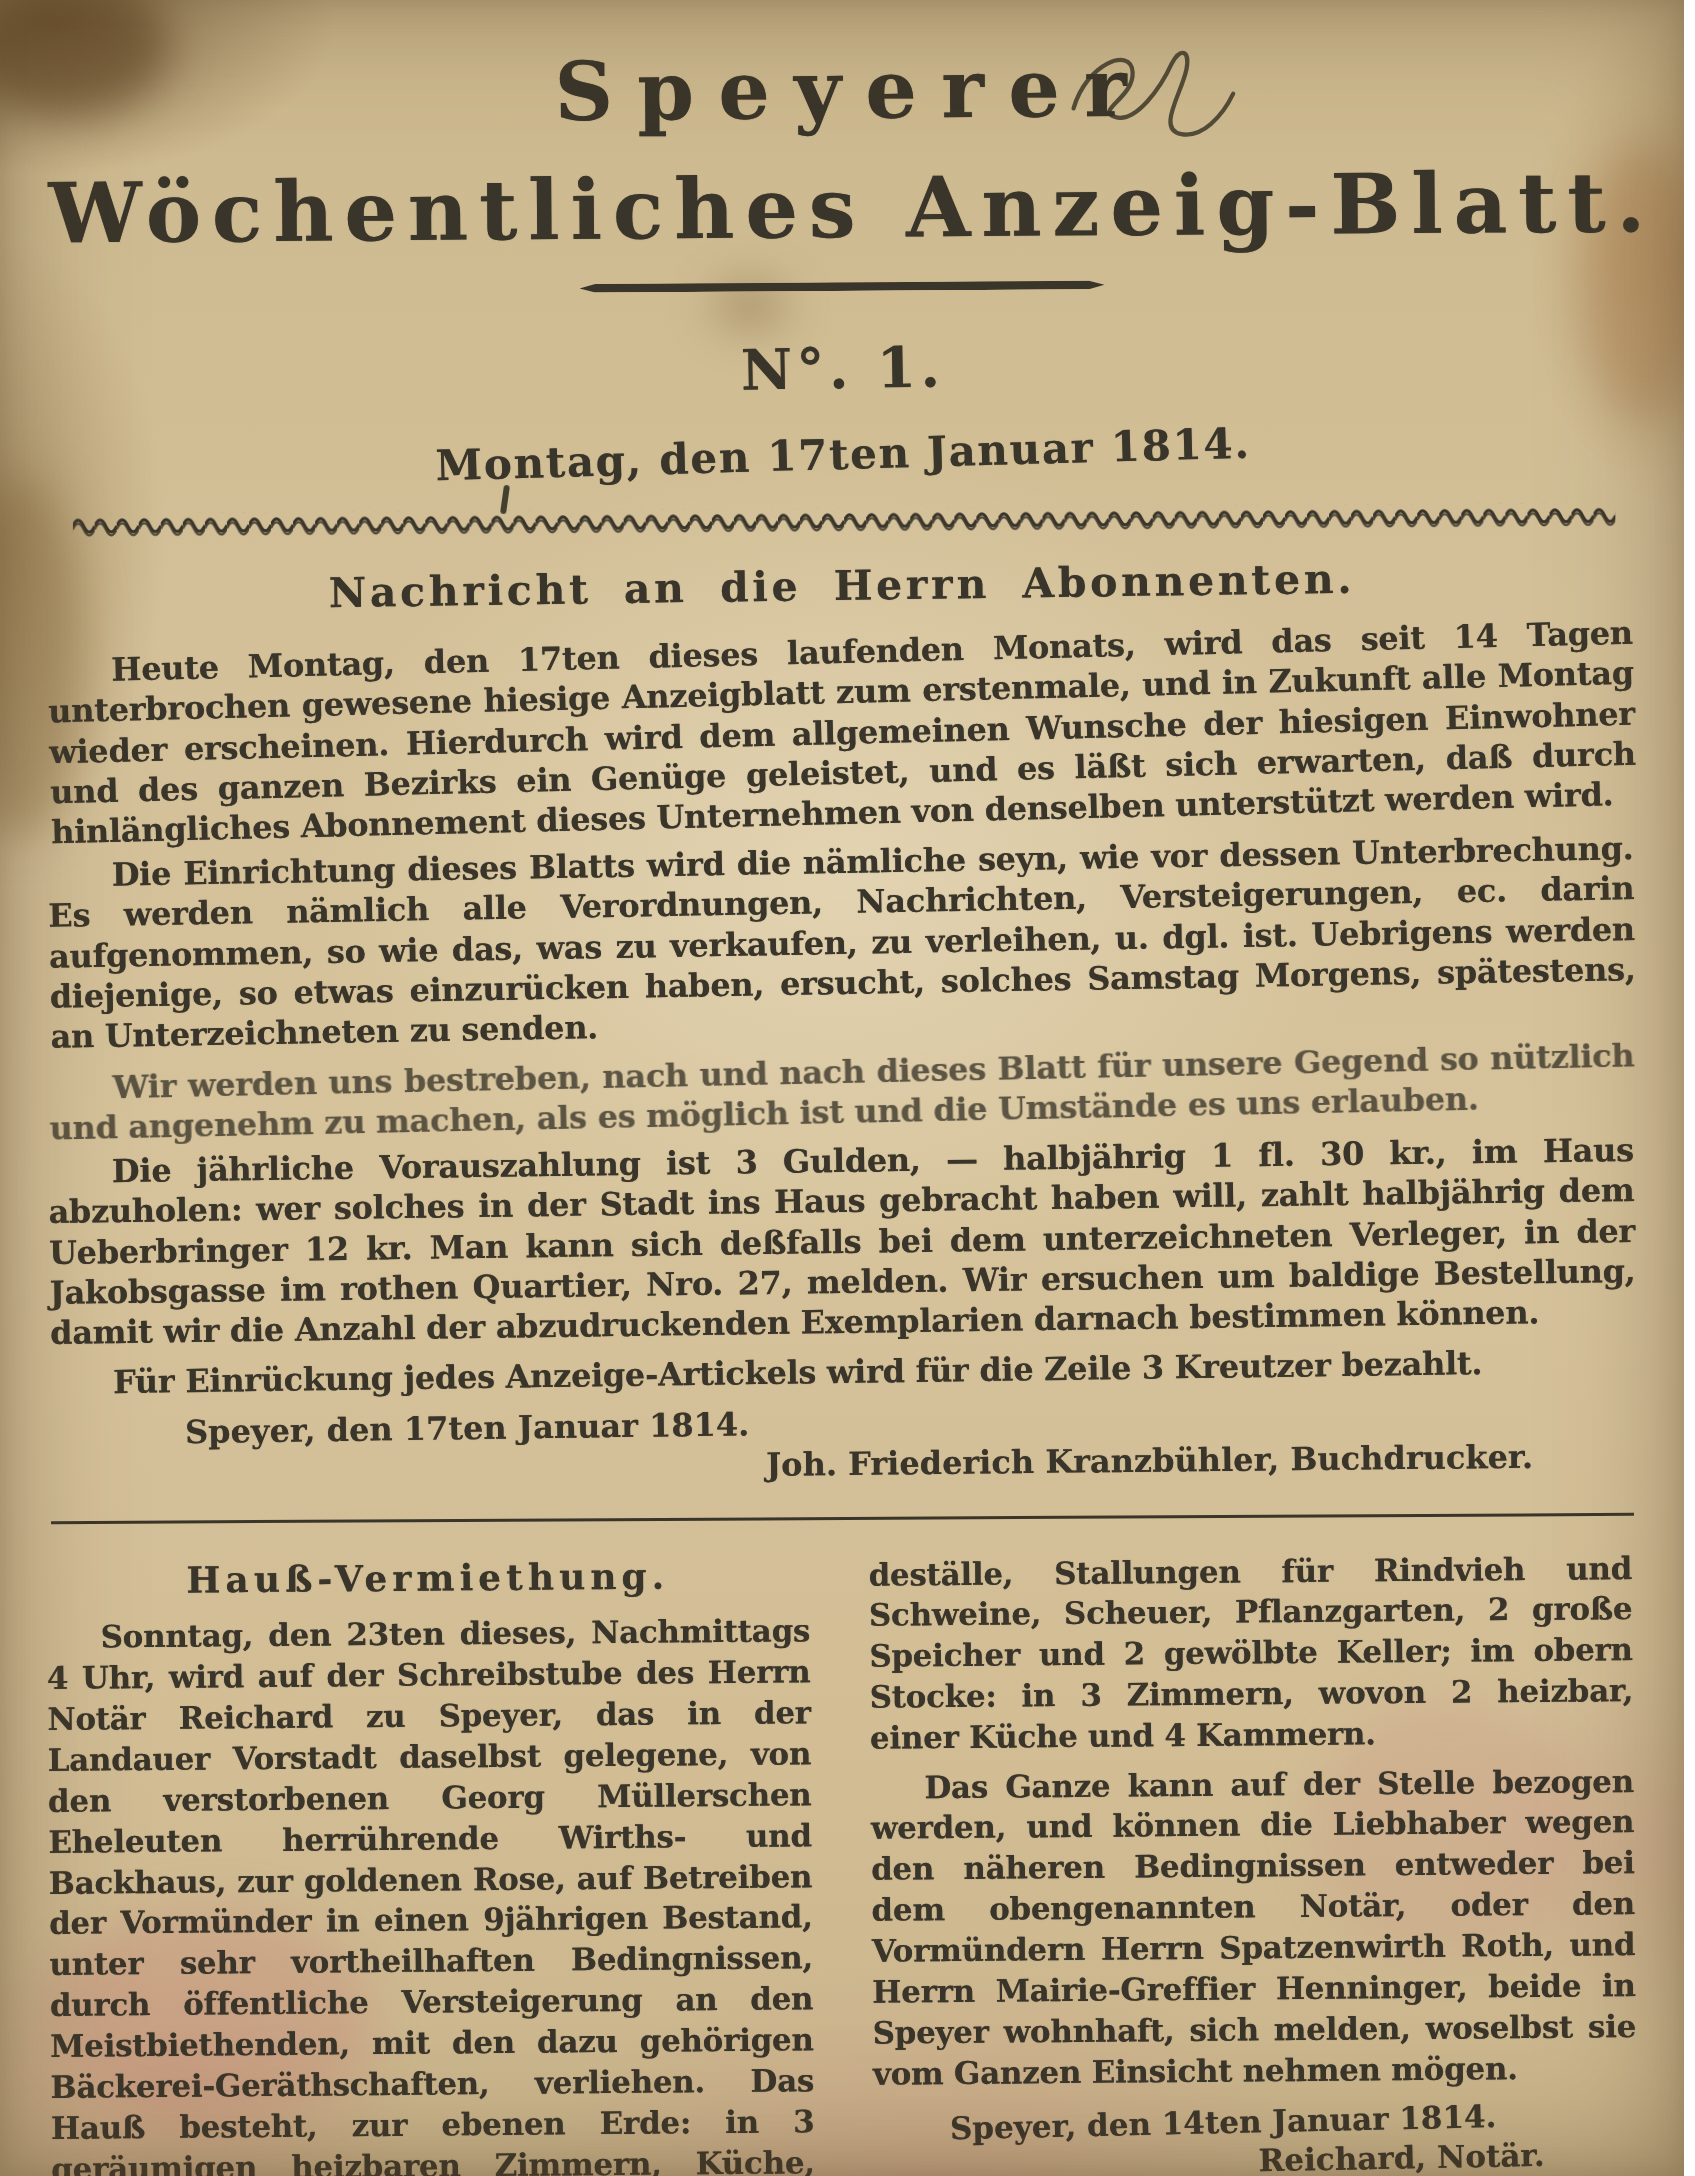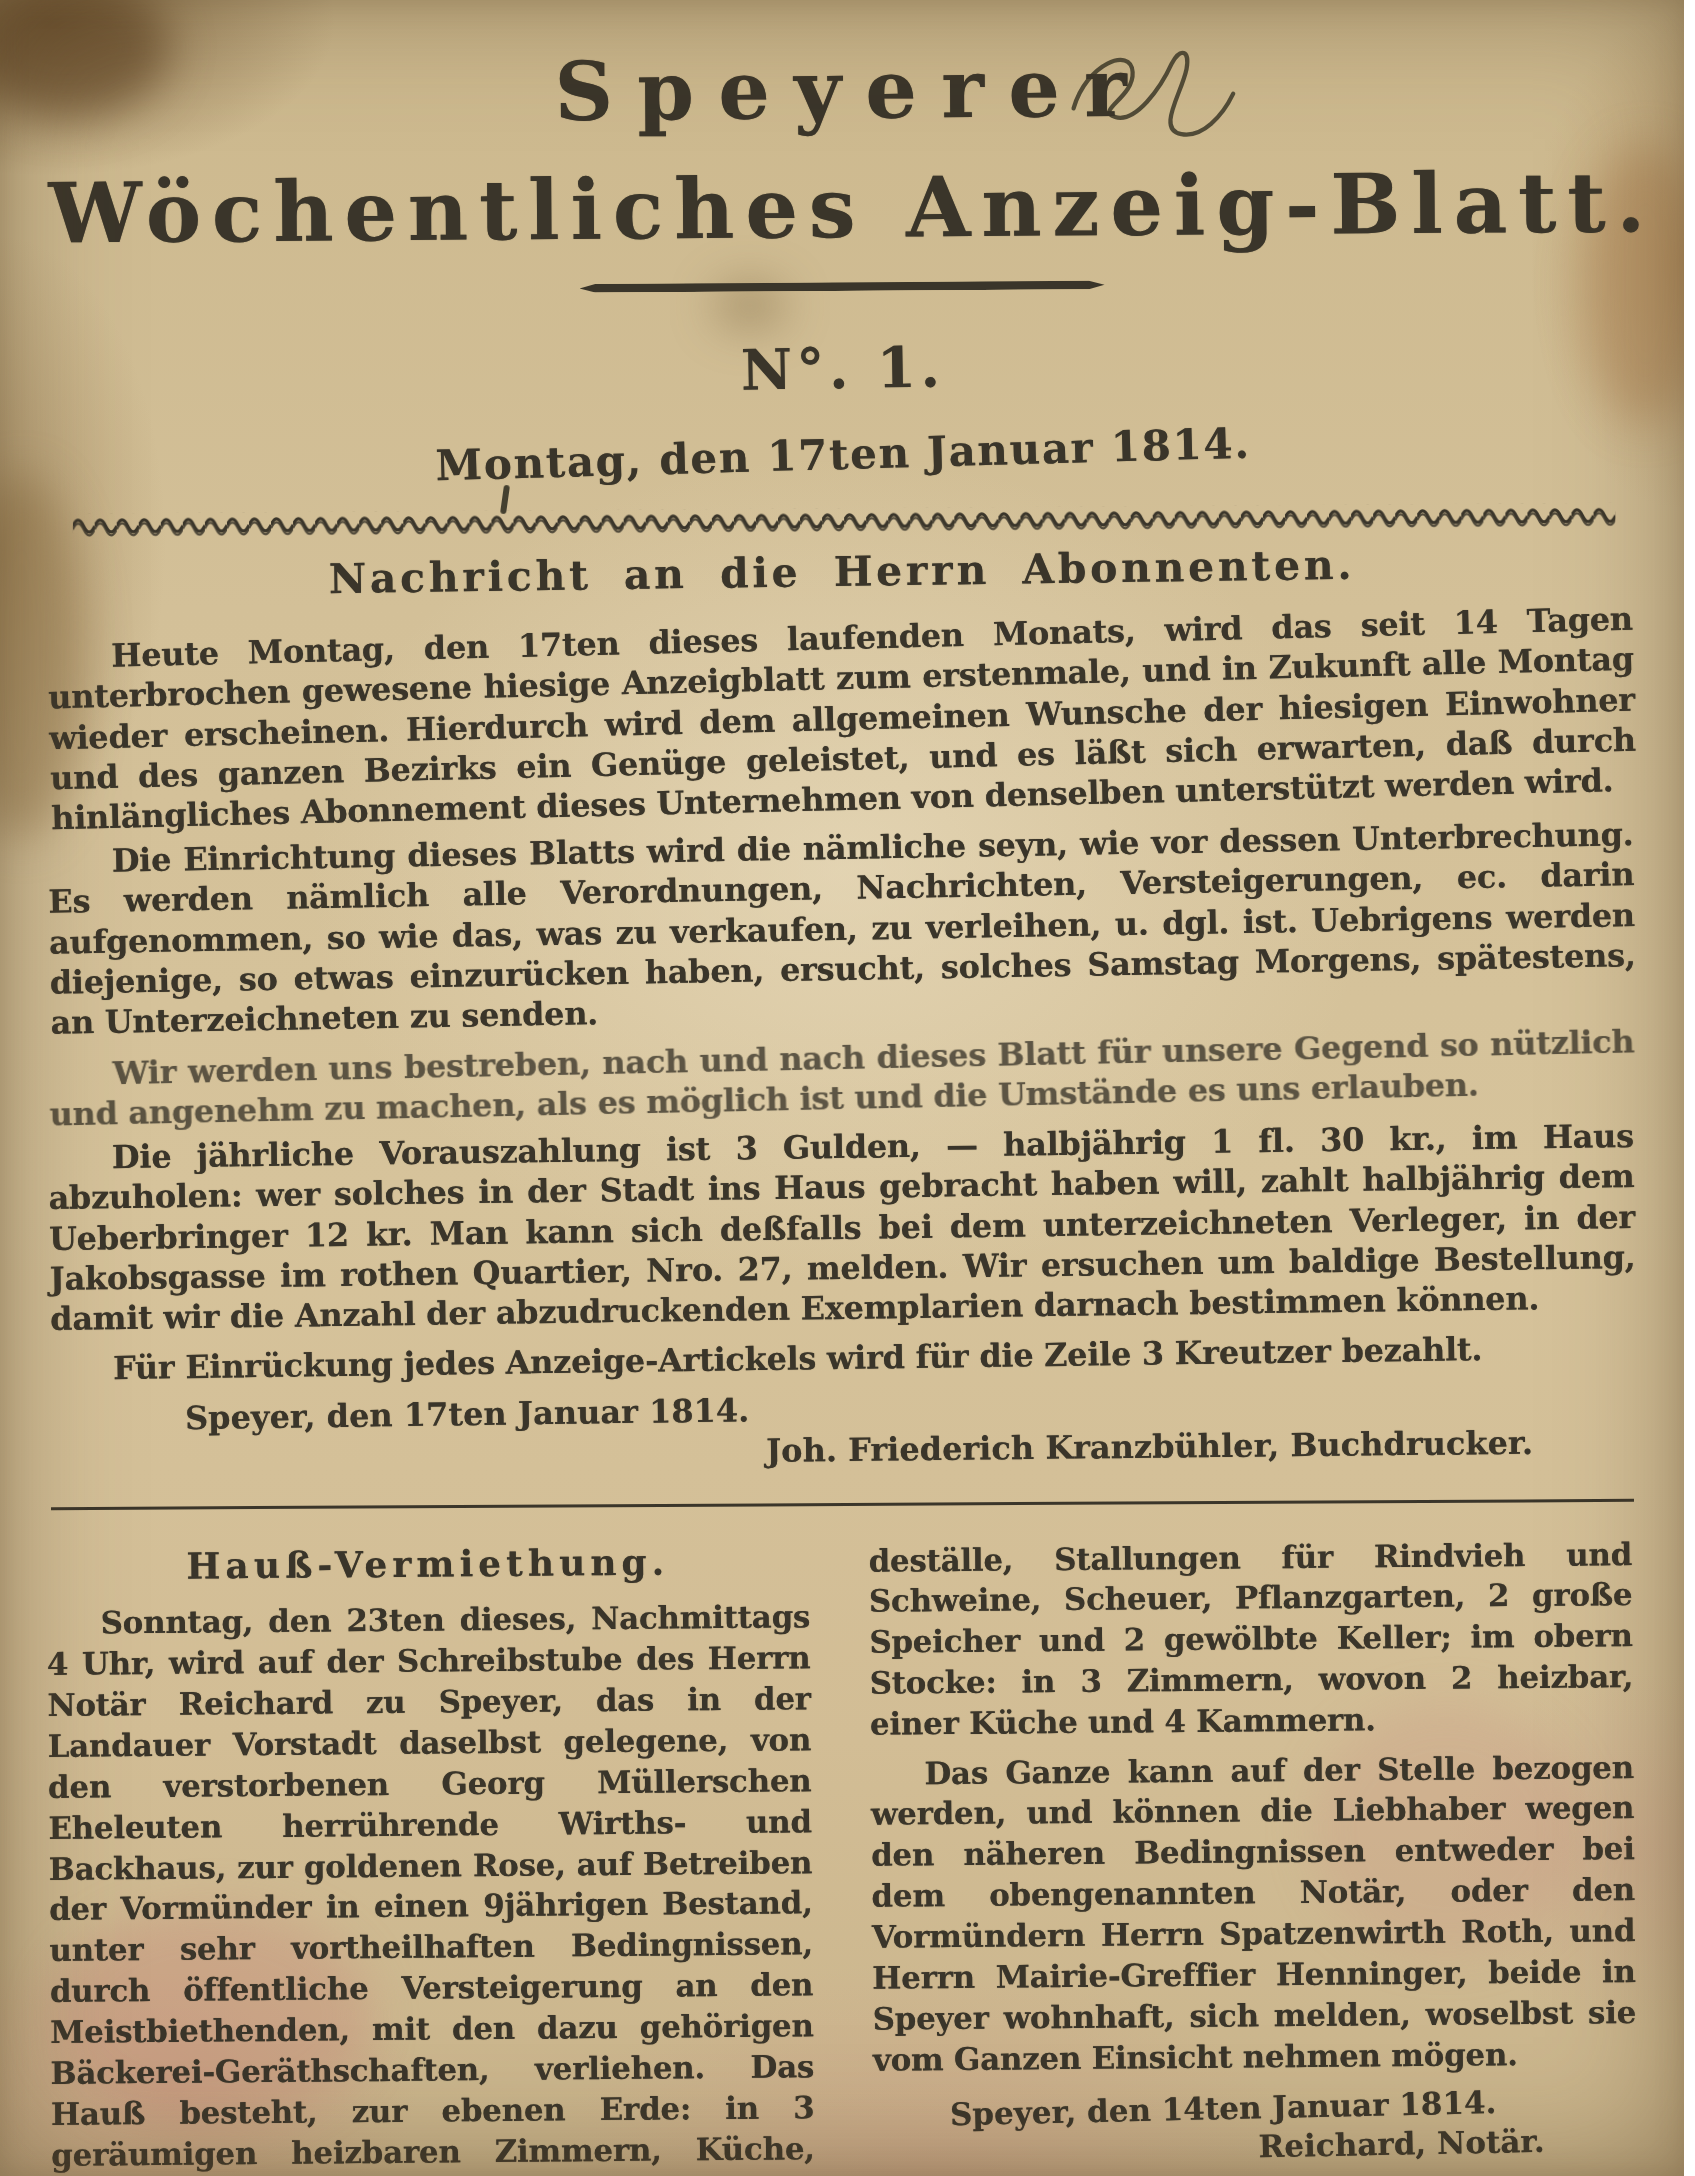--- a/index.html
+++ b/index.html
@@ -44,21 +44,21 @@
     margin-top:22px; white-space:nowrap;
   }
   .masthead-rule {
     width:525px; height:8.5px; margin:25.4px auto 0; background:#3a352a;
     clip-path:polygon(0 50%, 3% 0, 97% 0, 100% 50%, 97% 100%, 3% 100%);
   }
   .issue { font-size:56px; font-weight:700; letter-spacing:0.08em; margin-top:44px; transform:rotate(-0.6deg); }
   .date  { font-size:42px; font-weight:700; letter-spacing:0.04em; margin-top:29px; transform:rotate(-1.2deg); }
   .wavy  { display:block; margin:29px auto 0; }
 
-  .notice { margin-top:16px; }
+  .notice { margin-top:30px; }
   .notice-heading {
     text-align:center; font-size:41px; font-weight:700;
     letter-spacing:0.09em; word-spacing:0.35em;
     margin:12px 0 22px; transform:rotate(-0.8deg);
   }
   .para {
     text-align:justify; text-indent:64px;
     font-size:32px; line-height:1.26; font-weight:700;
     letter-spacing:-0.3px; margin:8.5px 0;
   }

